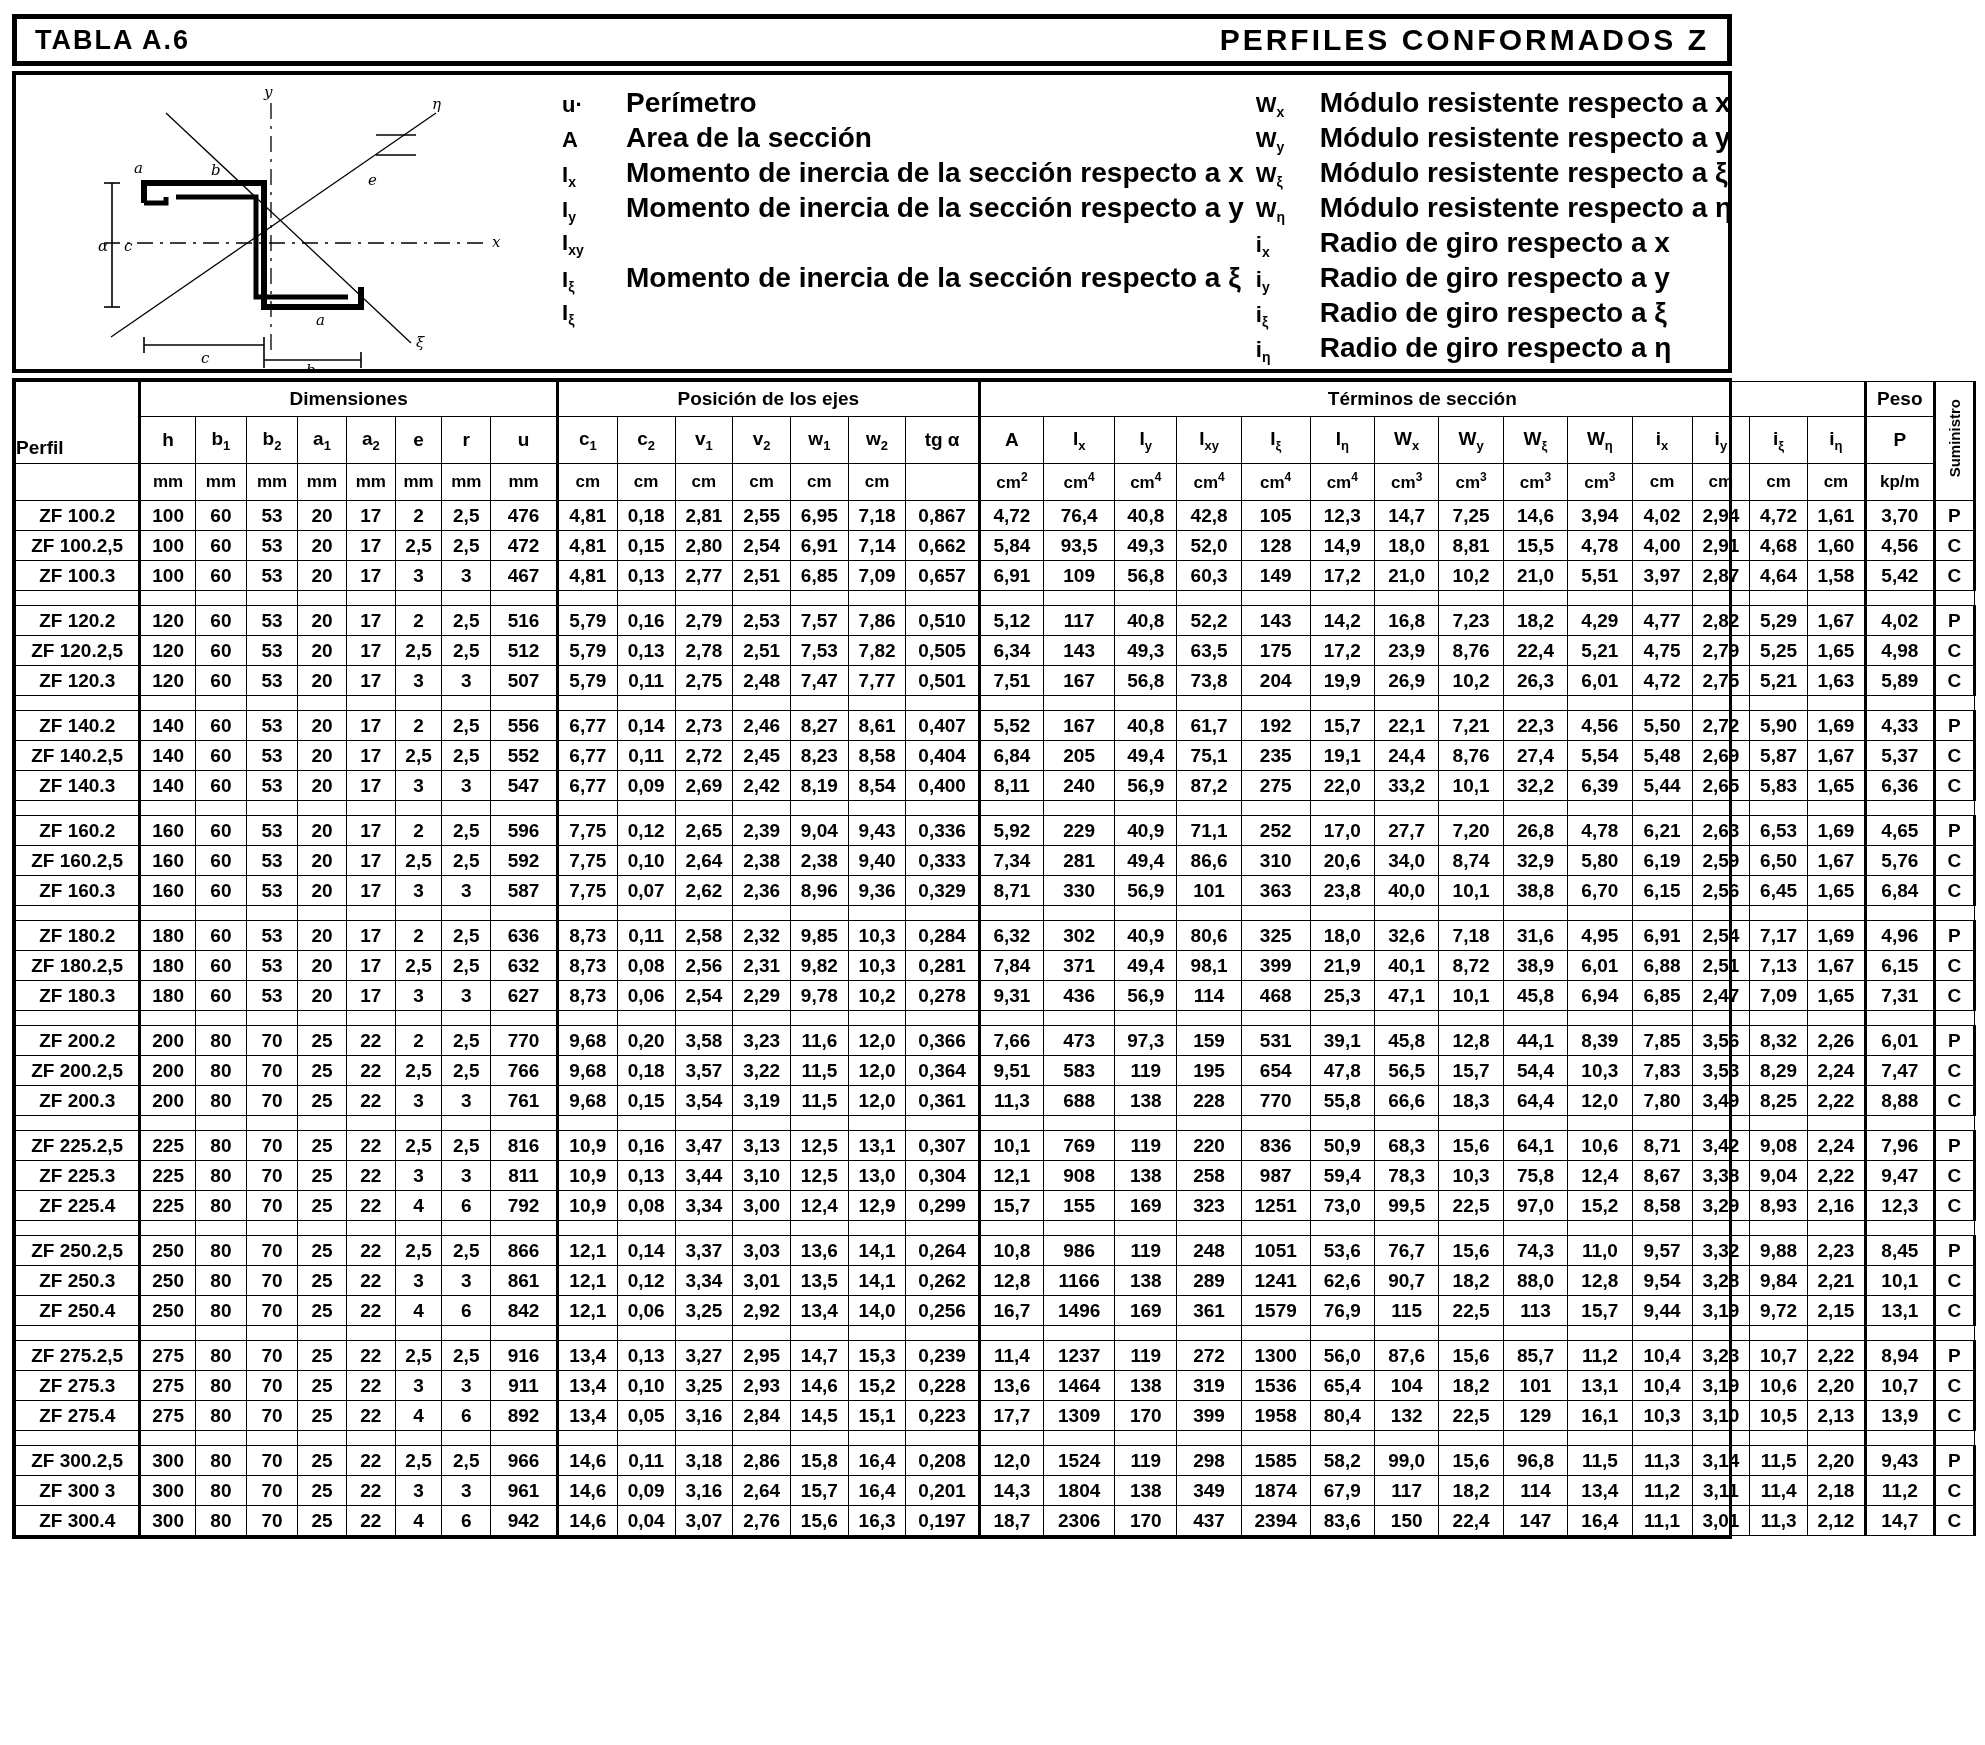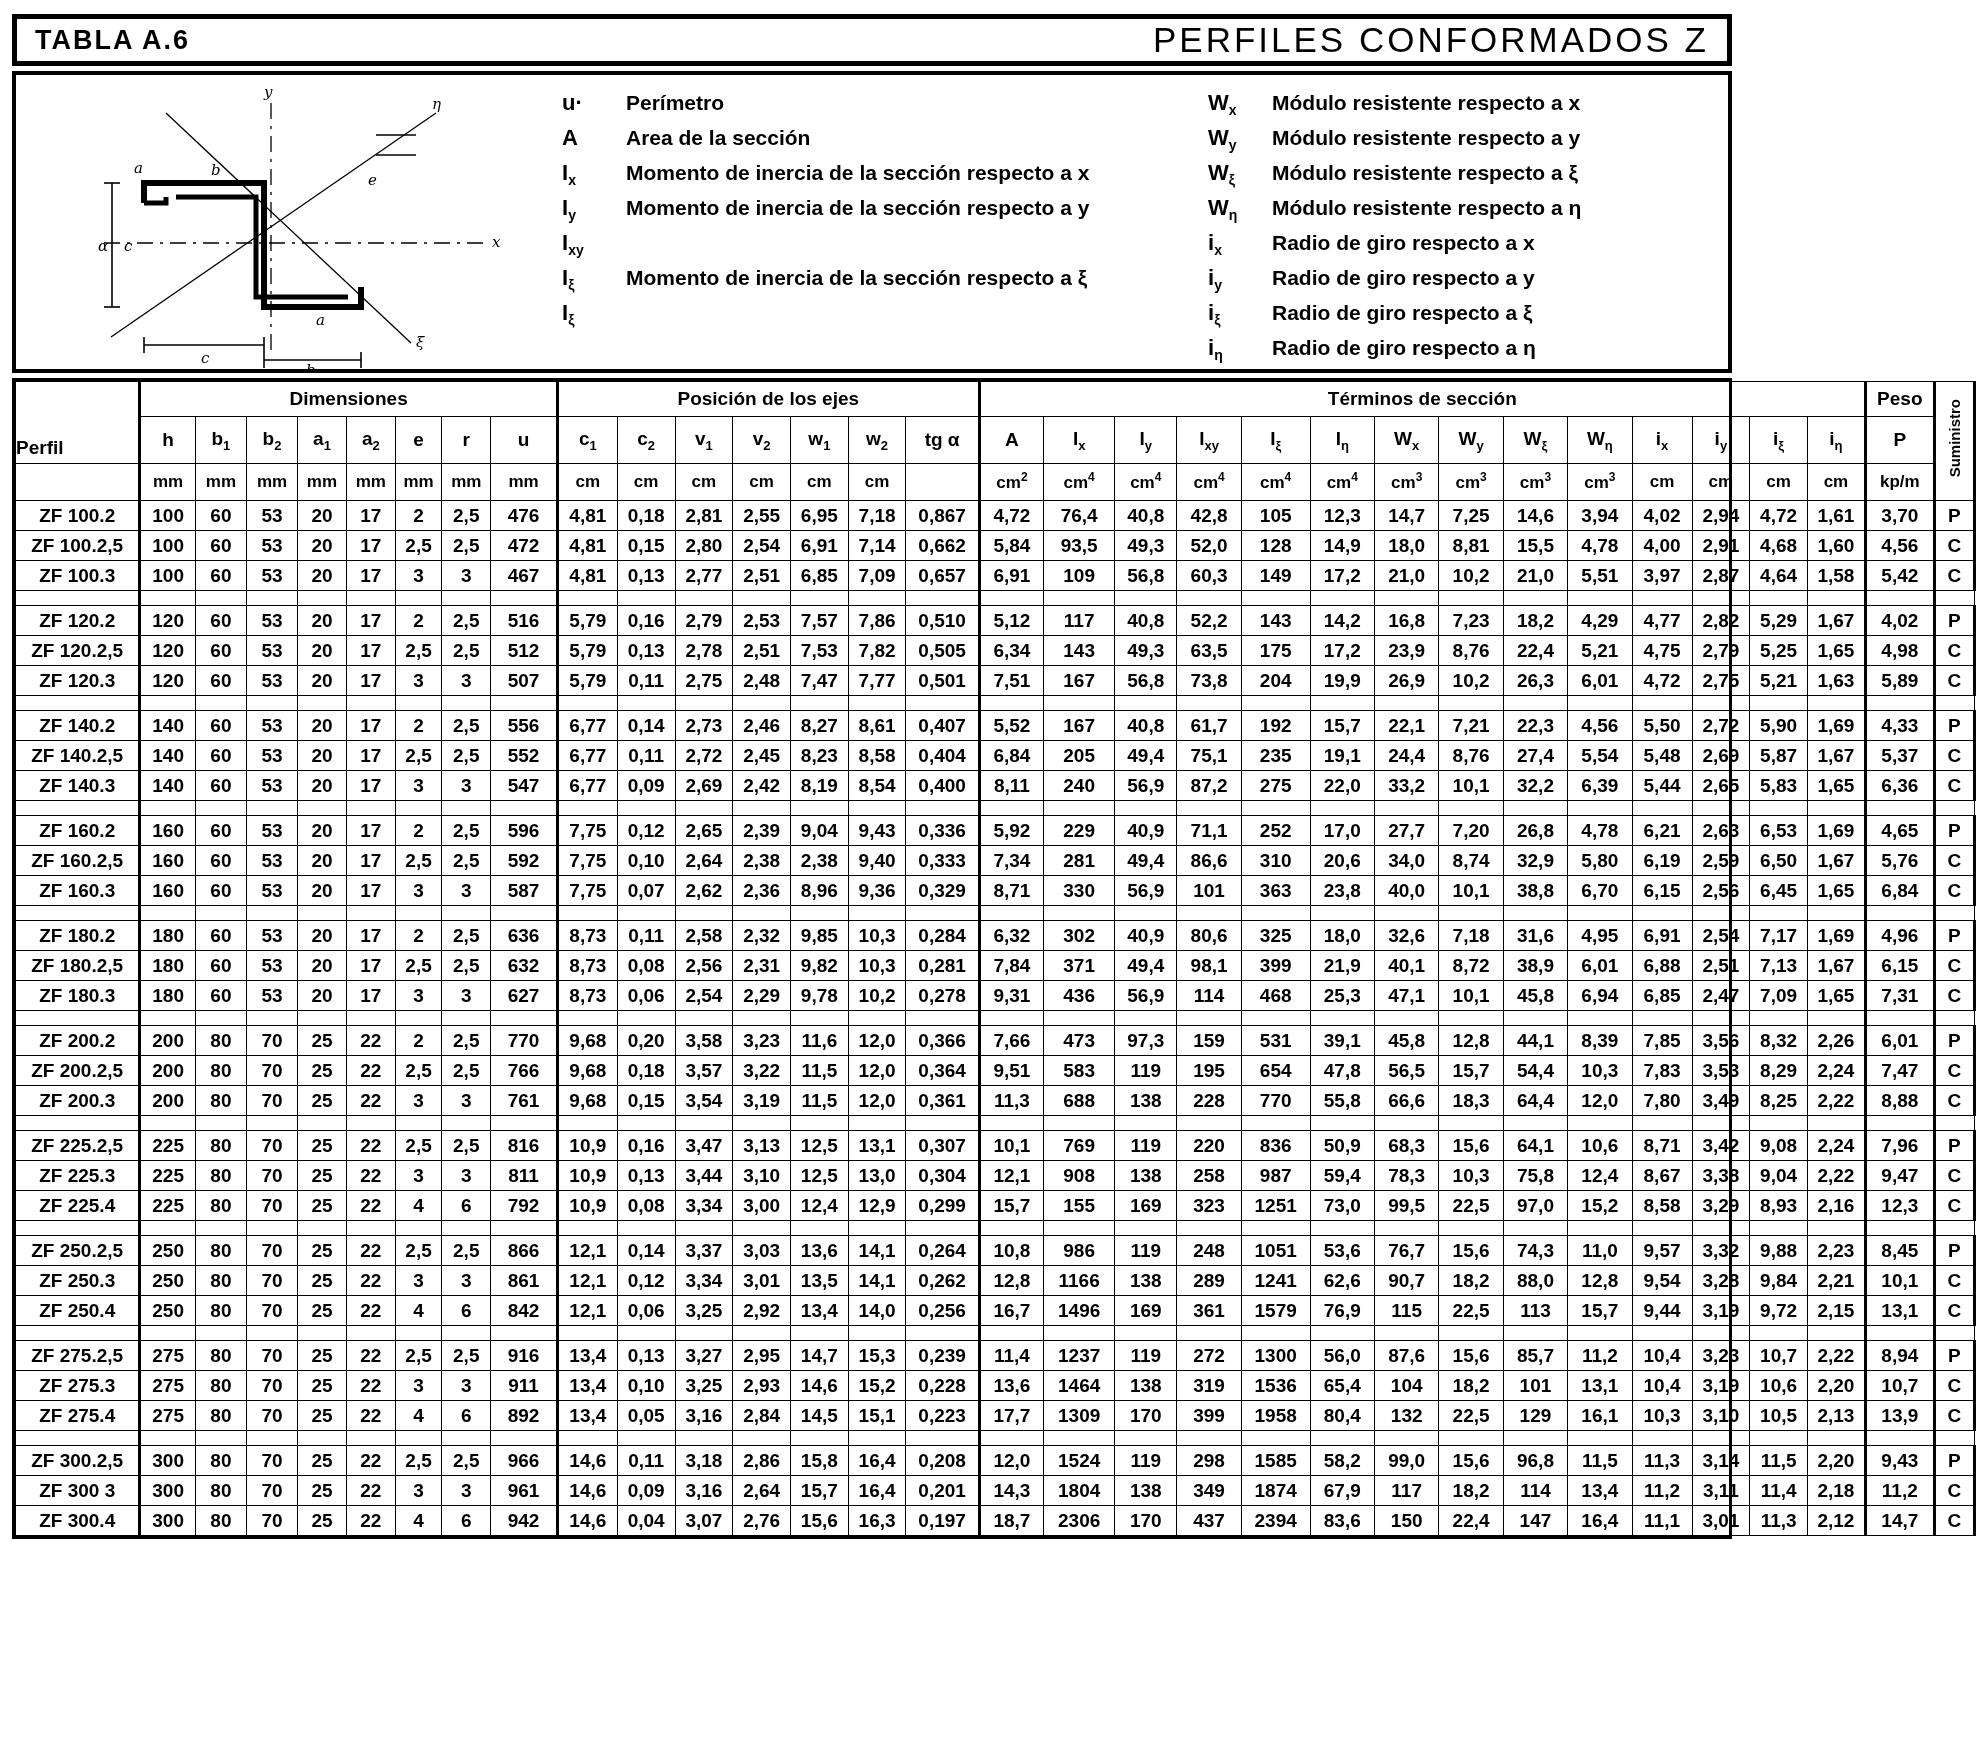--- a/index.html
+++ b/index.html
@@ -10,36 +10,36 @@
   }
   .page{position:relative;width:1744px;height:1745px;box-sizing:border-box;padding:14px 12px 6px 12px;}
 
   
   .titlebar{
     border:5px solid #000;height:52px;box-sizing:border-box;
     display:flex;align-items:center;justify-content:space-between;
     padding:0 18px;margin-bottom:5px;
   }
   .titlebar .t-left{font-size:27px;font-weight:bold;letter-spacing:2px;}
-  .titlebar .t-right{font-size:35px;font-weight:normal;letter-spacing:3px;}
+  .titlebar .t-right{font-size:30px;font-weight:bold;letter-spacing:3px;}
 
   
   .legendbox{
     border:4px solid #000;box-sizing:border-box;height:302px;
     display:flex;align-items:flex-start;margin-bottom:5px;overflow:hidden;
   }
   .figure{width:540px;height:295px;position:relative;flex:0 0 540px;}
   .legend-cols{flex:1;display:flex;padding-top:10px;}
   .legend-col{padding-right:6px;}
   .legend-col.c1{flex:0 0 640px;}
   .legend-col.c2{flex:1;}
   .lrow{display:flex;align-items:baseline;height:35px;line-height:35px;white-space:nowrap;}
   .sym{width:64px;flex:0 0 64px;font-size:22px;font-weight:bold;text-align:left;padding-left:6px;}
   .sym sub{font-size:14px;}
-  .desc{font-size:21px;font-weight:bold;text-align:center;}
+  .desc{font-size:28px;font-weight:bold;text-align:center;}
 
   
   table.main{
     border-collapse:collapse;table-layout:fixed;width:1961px;
     font-size:19px;font-weight:bold;
   }
   table.main td,table.main th{
     border:1px solid #000;text-align:center;padding:0;overflow:hidden;
     white-space:nowrap;font-weight:bold;
   }

